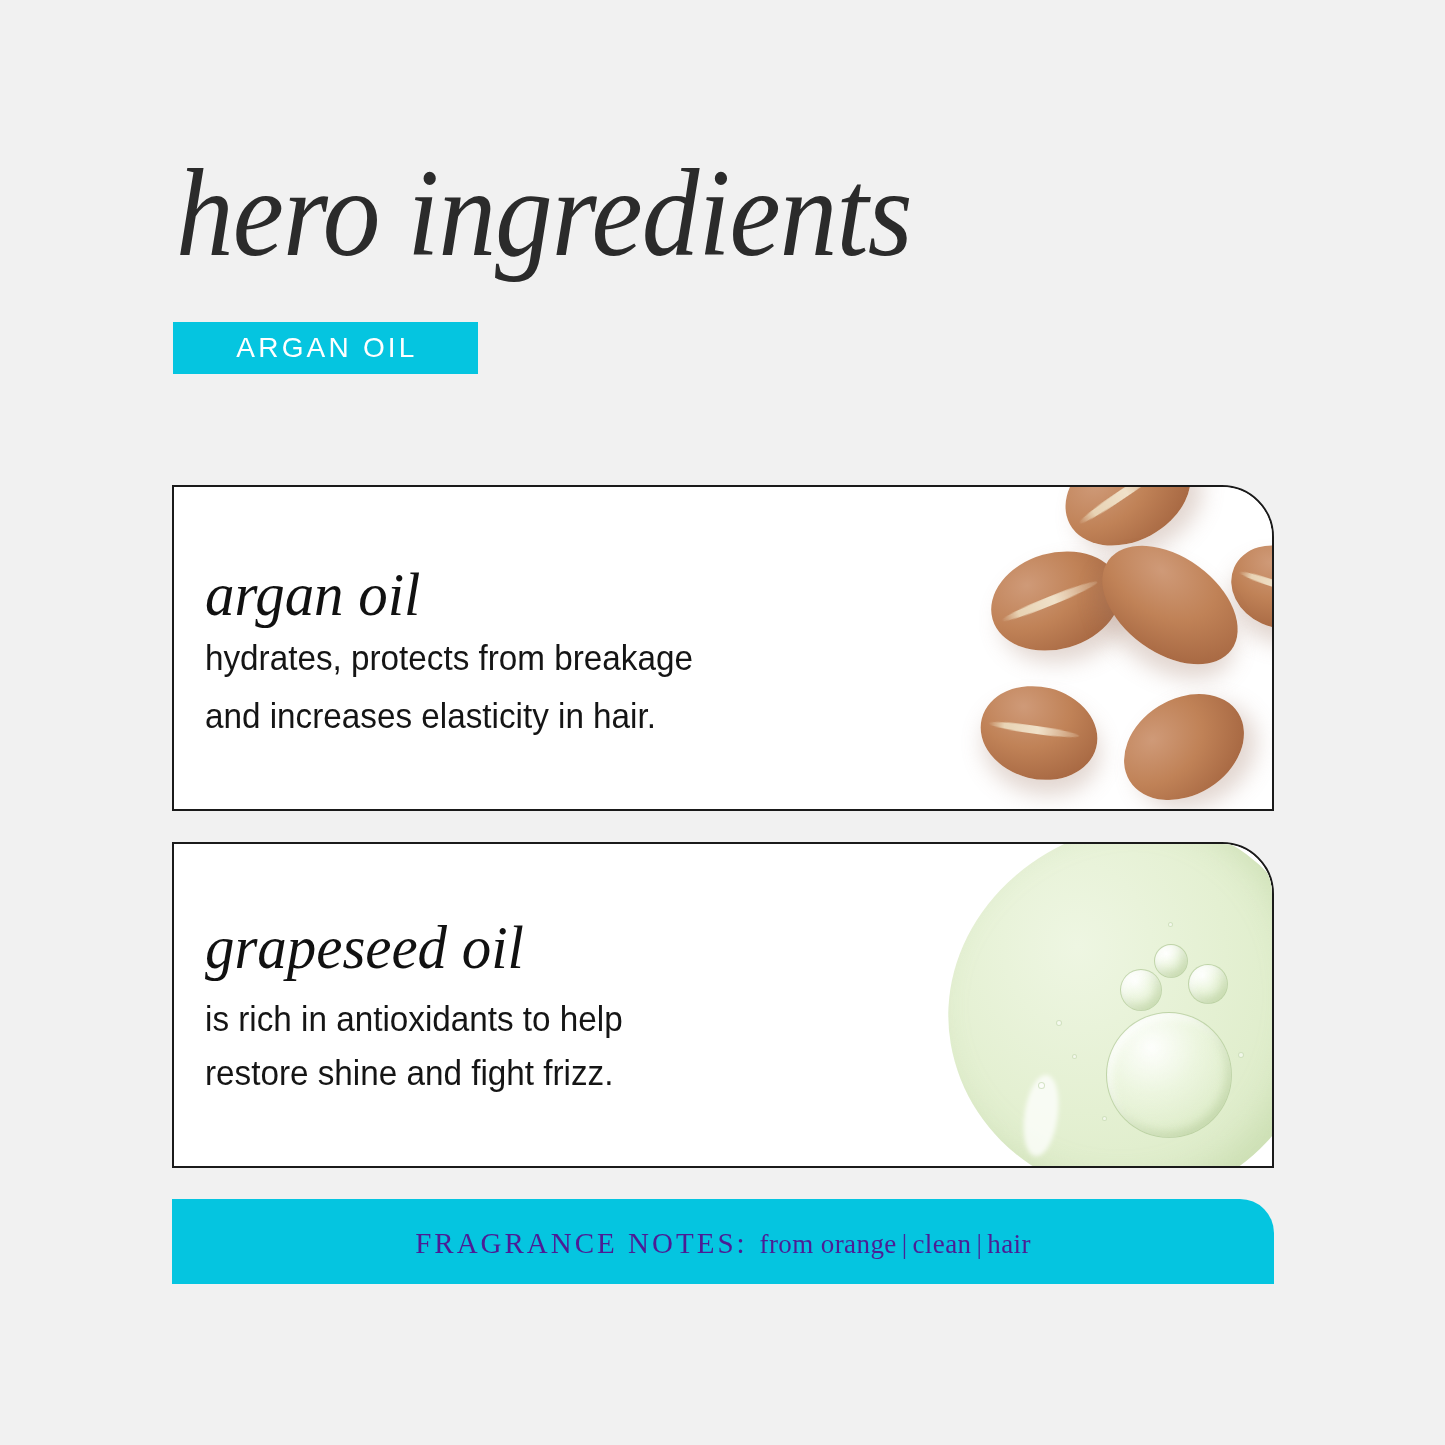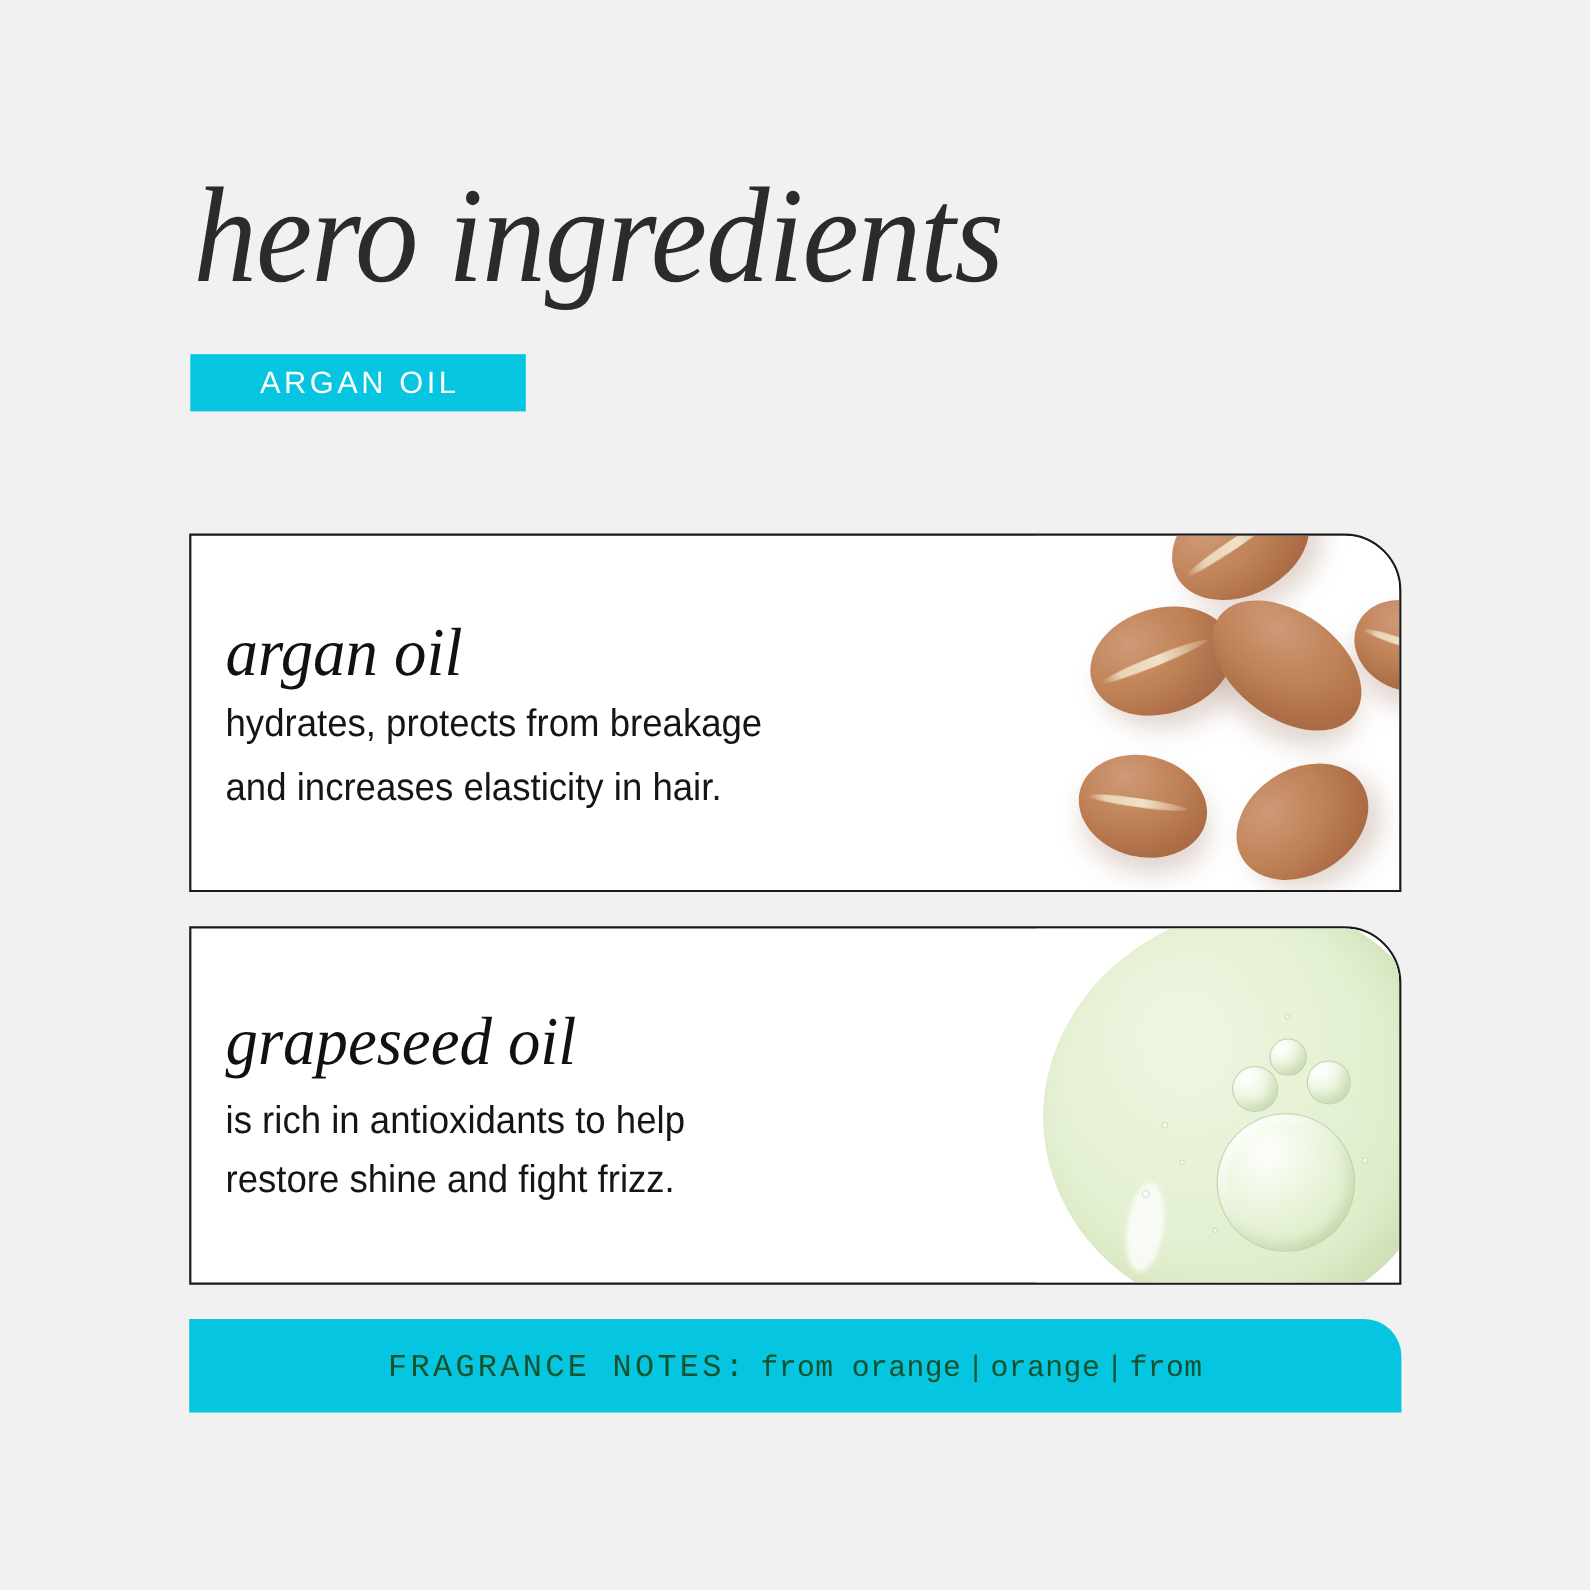--- a/index.html
+++ b/index.html
@@ -209,22 +209,22 @@
     background: #05c5e0;
     border-top-right-radius: 34px;
     display: flex;
     align-items: center;
     justify-content: center;
   }
   .fragrance-inner {
     display: flex;
     align-items: baseline;
     gap: 12px;
-    color: #14532d;
-    font-family: Liberation Mono, monospace;
+    color: #4c1d95;
+    font-family: Liberation Serif, serif;
     transform: translateY(2px);
   }
   .fragrance-label {
     font-size: 29px;
     letter-spacing: 3.0px;
     font-weight: 400;
   }
   .fragrance-notes {
     font-size: 27px;
     letter-spacing: 0.4px;
@@ -283,18 +283,18 @@
       <div class="card-heading">grapeseed oil</div>
       <div class="card-body">is rich in antioxidants to help</div>
       <div class="card-body">restore shine and fight frizz.</div>
     </div>
   </div>
 
   <div class="fragrance-bar">
     <div class="fragrance-inner">
       <span class="fragrance-label">FRAGRANCE NOTES:</span>
       <span class="fragrance-notes">
-        <span>from orange</span><span class="note-sep">|</span><span>orange</span><span class="note-sep">|</span><span>from</span>
+        <span>from orange</span><span class="note-sep">|</span><span>clean</span><span class="note-sep">|</span><span>hair</span>
       </span>
     </div>
   </div>
 
 </div>
 
 </body></html>

